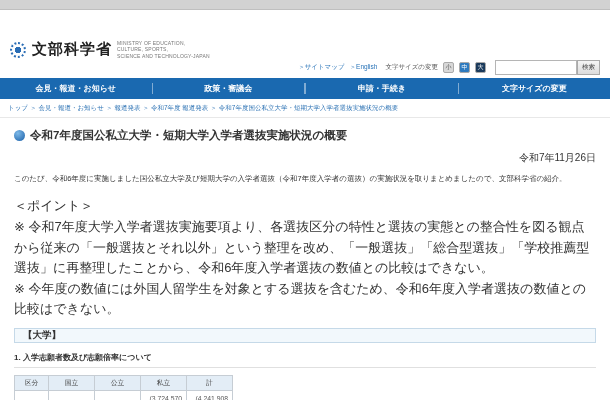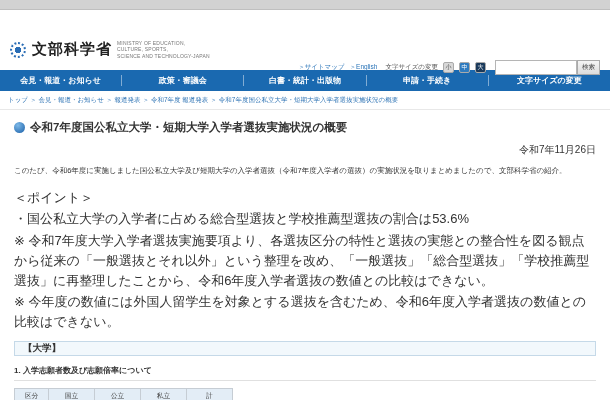--- a/index.html
+++ b/index.html
@@ -2,21 +2,21 @@
 <html><head>
 <meta charset="utf-8">
 <style>
   * { margin:0; padding:0; box-sizing:border-box; }
   html,body { width:610px; height:400px; background:#fff; overflow:hidden;
     font-family:"Liberation Sans","DejaVu Sans",sans-serif; color:#333; }
 
   .top-strip { height:10px; background:#d2d2d2; border-bottom:1px solid #bfbfbf; }
 
   
-  .site-header { position:relative; height:60px; background:#fff; }
+  .site-header { position:relative; height:68px; background:#fff; }
   .logo-area { position:absolute; left:10px; top:30px; display:flex; align-items:center; }
   .emblem { width:16px; height:16px; border:2px dotted #2a6db5; border-radius:50%;
     position:relative; margin-right:6px; background:radial-gradient(circle,#2a6db5 0 3px,transparent 3px); }
   .logo-jp { font-size:15px; font-weight:bold; color:#222; letter-spacing:1px; margin-right:5px; }
   .logo-en { font-size:5px; line-height:1.25; color:#777; letter-spacing:.2px; }
 
   .utility-row { position:absolute; right:10px; top:50px; display:flex; align-items:center; gap:5px; }
   .util-link { font-size:6.5px; color:#2a74b8; white-space:nowrap; }
   .fontsize-label { font-size:6.5px; color:#555; white-space:nowrap; margin-left:3px; }
   .fs-btn { width:11px; height:11px; font-size:6px; display:flex; align-items:center; justify-content:center;
@@ -98,21 +98,20 @@
       <button class="search-btn">検索</button>
     </span>
   </div>
 </div>
 
 <div class="nav-bar">
   <div class="nav-item">会見・報道・お知らせ</div>
   <span class="nav-sep"></span>
   <div class="nav-item">政策・審議会</div>
   <span class="nav-sep"></span>
-  <div class="nav-item">白書・統計・出版物</div>
   <span class="nav-sep"></span>
   <div class="nav-item">申請・手続き</div>
   <span class="nav-sep"></span>
   <div class="nav-item">文字サイズの変更</div>
 </div>
 
 <div class="breadcrumb">
   <span class="crumb">トップ</span><span class="crumb-sep">＞</span><span class="crumb">会見・報道・お知らせ</span><span class="crumb-sep">＞</span><span class="crumb">報道発表</span><span class="crumb-sep">＞</span><span class="crumb">令和7年度 報道発表</span><span class="crumb-sep">＞</span><span class="crumb">令和7年度国公私立大学・短期大学入学者選抜実施状況の概要</span>
 </div>
 
@@ -121,21 +120,20 @@
     <span class="title-icon"></span>
     <h1 class="page-title">令和7年度国公私立大学・短期大学入学者選抜実施状況の概要</h1>
   </div>
 
   <div class="date-row">令和7年11月26日</div>
 
   <p class="intro">このたび、令和6年度に実施しました国公私立大学及び短期大学の入学者選抜（令和7年度入学者の選抜）の実施状況を取りまとめましたので、文部科学省の紹介。</p>
 
   <div class="points">
     <div>＜ポイント＞</div>
-    <div>・国公私立大学の入学者に占める総合型選抜と学校推薦型選抜の割合は53.6%</div>
     <div>※ 令和7年度大学入学者選抜実施要項より、各選抜区分の特性と選抜の実態との整合性を図る観点から従来の「一般選抜とそれ以外」という整理を改め、「一般選抜」「総合型選抜」「学校推薦型選抜」に再整理したことから、令和6年度入学者選抜の数値との比較はできない。</div>
     <div>※ 今年度の数値には外国人留学生を対象とする選抜を含むため、令和6年度入学者選抜の数値との比較はできない。</div>
   </div>
 
   <div class="section-box">【大学】</div>
 
   <div class="subsection">1. 入学志願者数及び志願倍率について</div>
 
   <table class="stats">
     <thead>

